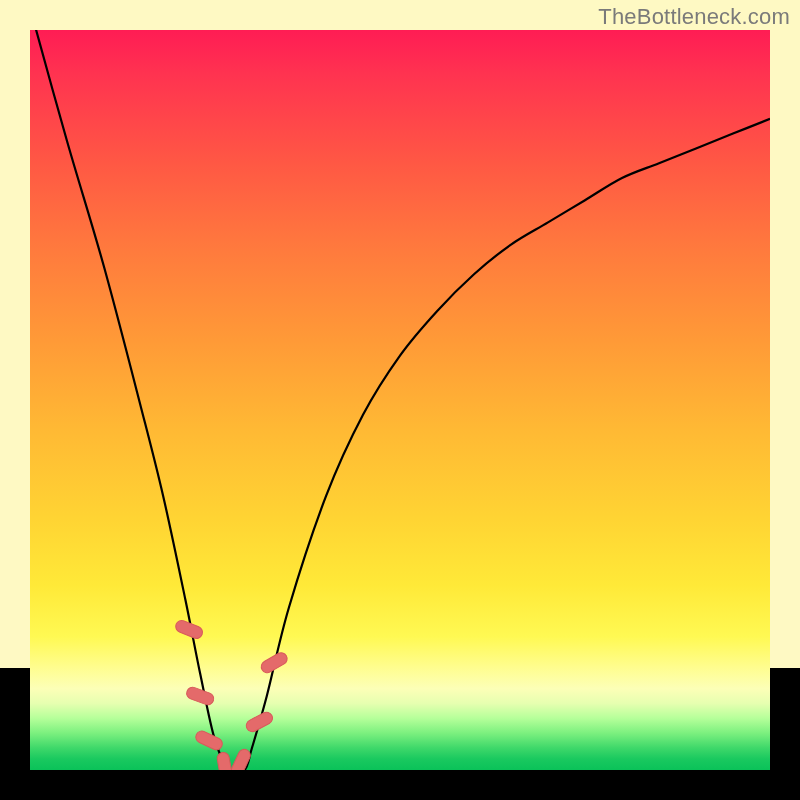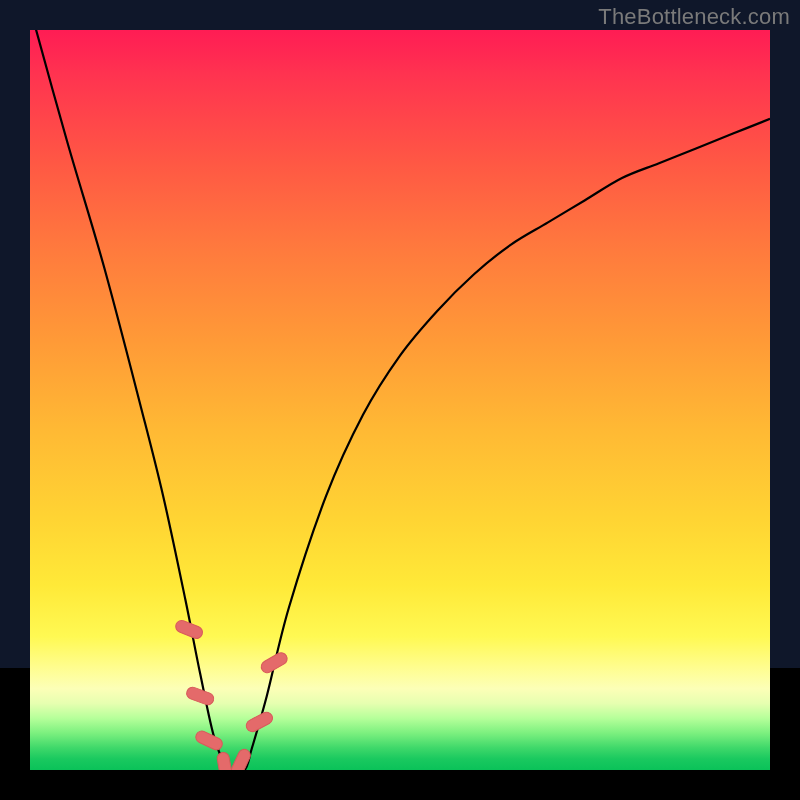--- a/index.html
+++ b/index.html
@@ -10,21 +10,21 @@
     background: #000;
     overflow: hidden;
     font-family: Arial, Helvetica, sans-serif;
   }
   .frame {
     position: absolute;
     top: 0;
     left: 0;
     width: 800px;
     height: 668px;
-    background: #0f172a;
+    background: #fef9c3;
   }
   .plot-area {
     position: absolute;
     top: 30px;
     left: 30px;
     width: 740px;
     height: 740px;
     overflow: hidden;
   }
   .gradient-bg {

